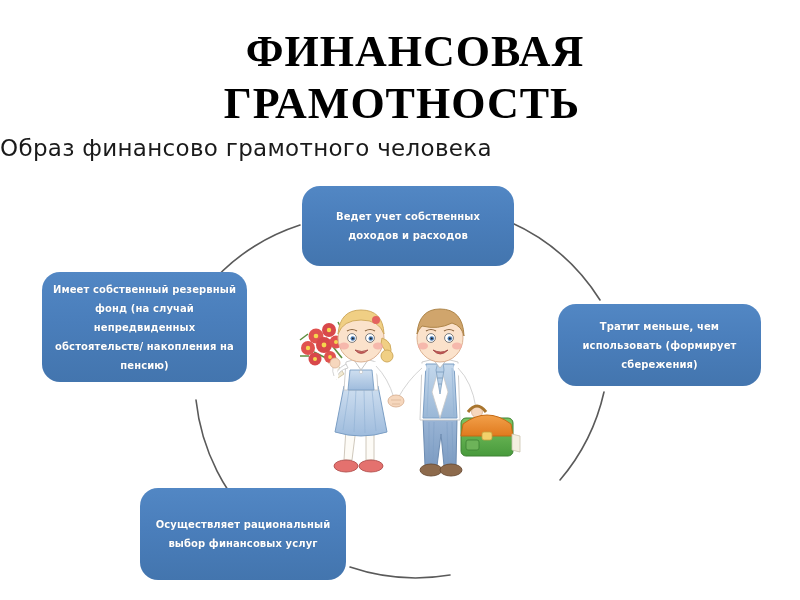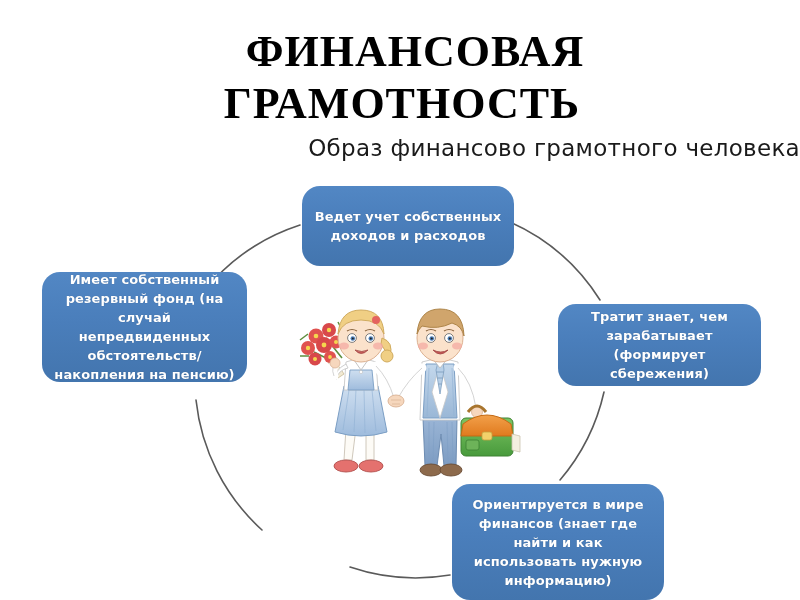--- a/index.html
+++ b/index.html
@@ -33,21 +33,21 @@
     color: #000000;
     white-space: nowrap;
   }
   #title-line-1 { padding-left: 30px; }
   #title-line-2 { padding-left: 4px; }
 
   #subtitle {
     position: absolute;
     left: 0; top: 134px;
     width: 800px;
-    text-align: right;
+    text-align: left;
     font-family: "DejaVu Sans", "Liberation Sans", sans-serif;
     font-size: 23px;
     line-height: 28px;
     font-weight: 500;
     color: #1a1a1a;
     letter-spacing: 0.3px;
     white-space: nowrap;
   }
 
   
@@ -64,21 +64,21 @@
     box-sizing: border-box;
     background: #4a7ebb;
     background: linear-gradient(180deg, #5287c4 0%, #4a7ebb 45%, #4375ae 100%);
     border-radius: 18px;
     color: #ffffff;
     display: flex;
     align-items: center;
     justify-content: center;
     text-align: center;
     font-family: "DejaVu Sans", "Liberation Sans", sans-serif;
-    font-size: 13px;
+    font-size: 10px;
     line-height: 19px;
     font-weight: 600;
     letter-spacing: 0.1px;
     padding: 6px 10px;
     z-index: 4;
     text-shadow: 0 0 1px rgba(0,0,0,0.25);
   }
   .node .node-text { display: block; width: 100%; }
 
   #node-top     { left: 302px; top: 186px; width: 212px; height: 80px; }
@@ -291,21 +291,21 @@
 
   <div class="node" id="node-top">
     <span class="node-text">Ведет учет собственных доходов и расходов</span>
   </div>
 
   <div class="node" id="node-left">
     <span class="node-text">Имеет собственный резервный фонд (на случай непредвиденных обстоятельств/ накопления на пенсию)</span>
   </div>
 
   <div class="node" id="node-right">
-    <span class="node-text">Тратит знает, чем зарабатывает (формирует сбережения)</span>
-  </div>
-
-
-  <div class="node" id="node-bright">
-    <span class="node-text">Ориентируется в мире финансов (знает где найти и как использовать нужную информацию)</span>
-  </div>
+    <span class="node-text">Тратит меньше, чем использовать (формирует сбережения)</span>
+  </div>
+
+  <div class="node" id="node-bleft">
+    <span class="node-text">Осуществляет рациональный выбор финансовых услуг</span>
+  </div>
+
 
 </div>
 
 </body></html>

